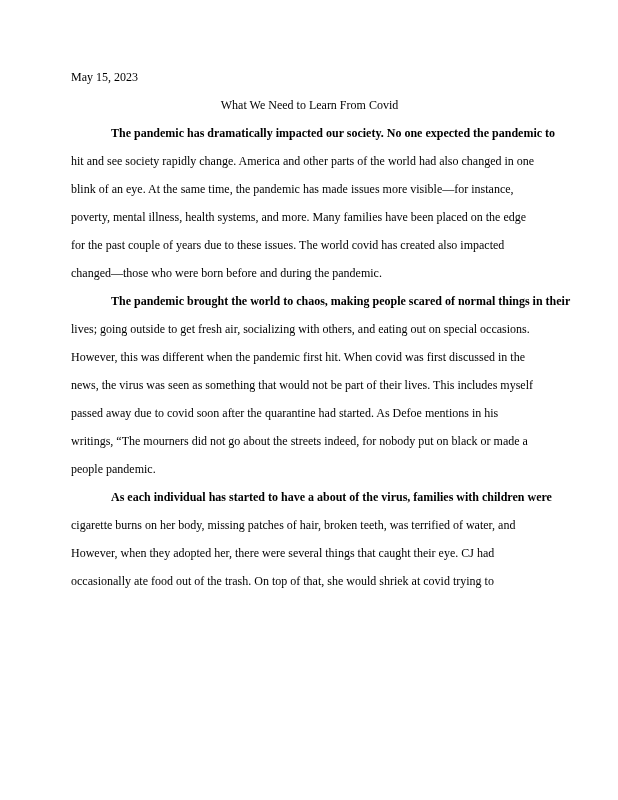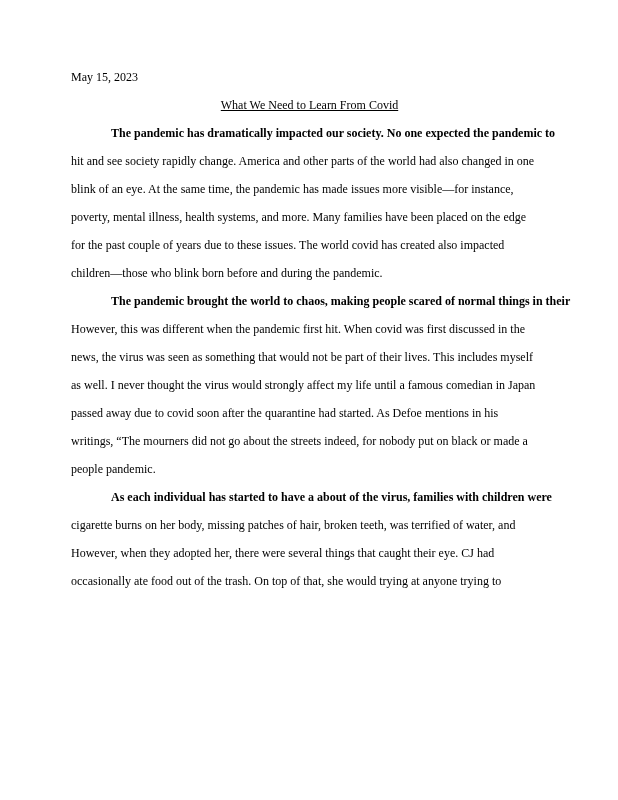--- a/index.html
+++ b/index.html
@@ -24,53 +24,52 @@
     width: 477px;
   }
   .line {
     height: 28px;
     line-height: 28px;
     white-space: nowrap;
   }
   .title-line {
     text-align: center;
     white-space: nowrap;
-    text-decoration: underline;
   }
   .para .line:first-child {
     text-indent: 40px;
     font-weight: bold;
   }
 </style>
 </head>
 <body>
 
 <div class="page">
   <div class="textblock">
     <div class="line">May 15, 2023</div>
     <div class="line title-line">What We Need to Learn From Covid</div>
     <div id="paragraphs">
         <div class="para">
           <div class="line">The pandemic has dramatically impacted our society. No one expected the pandemic to</div>
           <div class="line">hit and see society rapidly change. America and other parts of the world had also changed in one</div>
           <div class="line">blink of an eye. At the same time, the pandemic has made issues more visible—for instance,</div>
           <div class="line">poverty, mental illness, health systems, and more. Many families have been placed on the edge</div>
           <div class="line">for the past couple of years due to these issues. The world covid has created also impacted</div>
-          <div class="line">children—those who blink born before and during the pandemic.</div>
+          <div class="line">changed—those who were born before and during the pandemic.</div>
         </div>
         <div class="para">
           <div class="line">The pandemic brought the world to chaos, making people scared of normal things in their</div>
+          <div class="line">lives; going outside to get fresh air, socializing with others, and eating out on special occasions.</div>
           <div class="line">However, this was different when the pandemic first hit. When covid was first discussed in the</div>
           <div class="line">news, the virus was seen as something that would not be part of their lives. This includes myself</div>
-          <div class="line">as well. I never thought the virus would strongly affect my life until a famous comedian in Japan</div>
           <div class="line">passed away due to covid soon after the quarantine had started. As Defoe mentions in his</div>
           <div class="line">writings, “The mourners did not go about the streets indeed, for nobody put on black or made a</div>
           <div class="line">people pandemic.</div>
         </div>
         <div class="para">
           <div class="line">As each individual has started to have a about of the virus, families with children were</div>
           <div class="line">cigarette burns on her body, missing patches of hair, broken teeth, was terrified of water, and</div>
           <div class="line">However, when they adopted her, there were several things that caught their eye. CJ had</div>
-          <div class="line">occasionally ate food out of the trash. On top of that, she would trying at anyone trying to</div>
+          <div class="line">occasionally ate food out of the trash. On top of that, she would shriek at covid trying to</div>
         </div>
       </div>
   </div>
 </div>
 
 </body></html>

